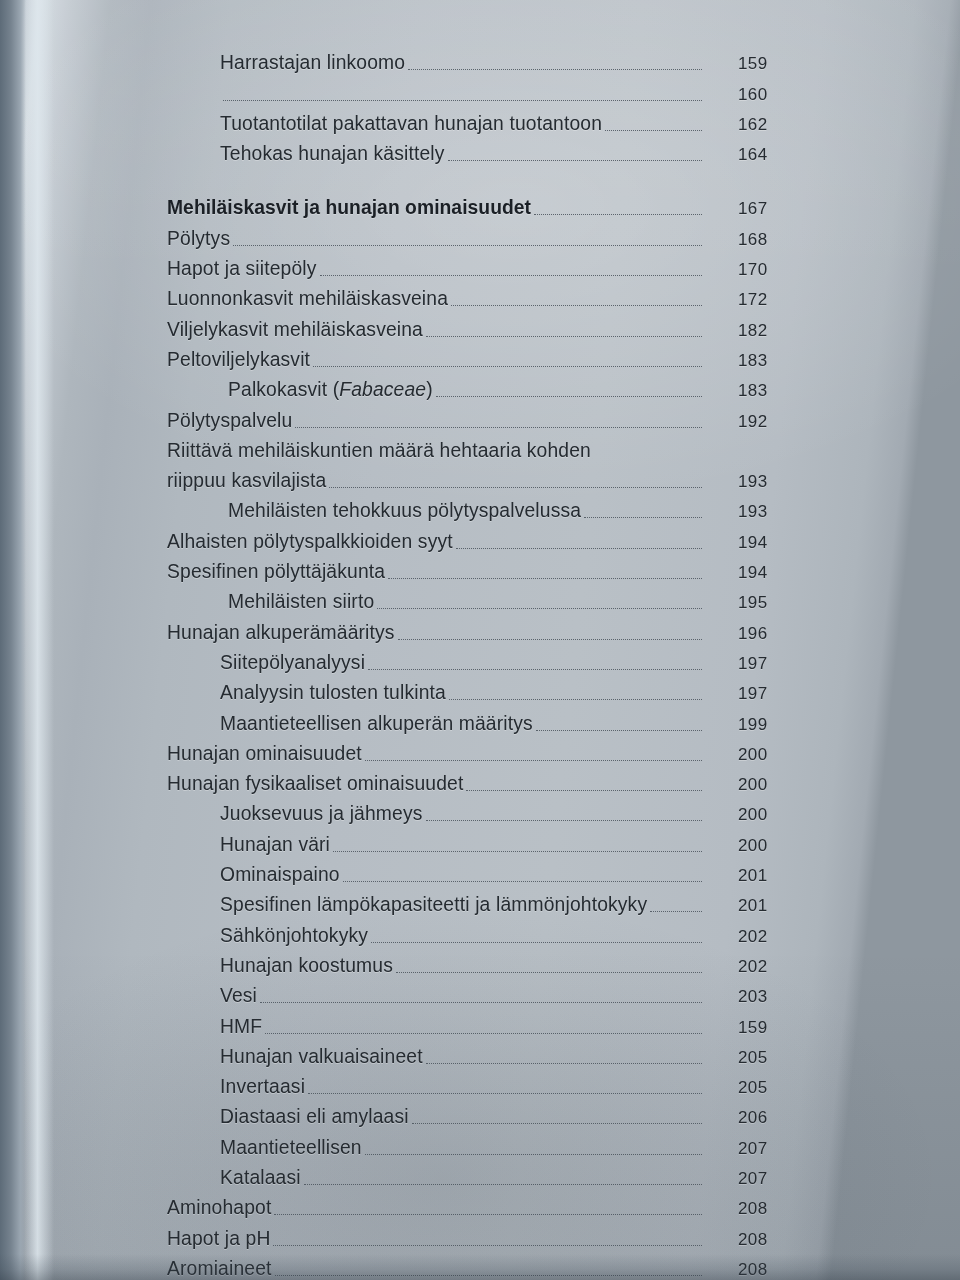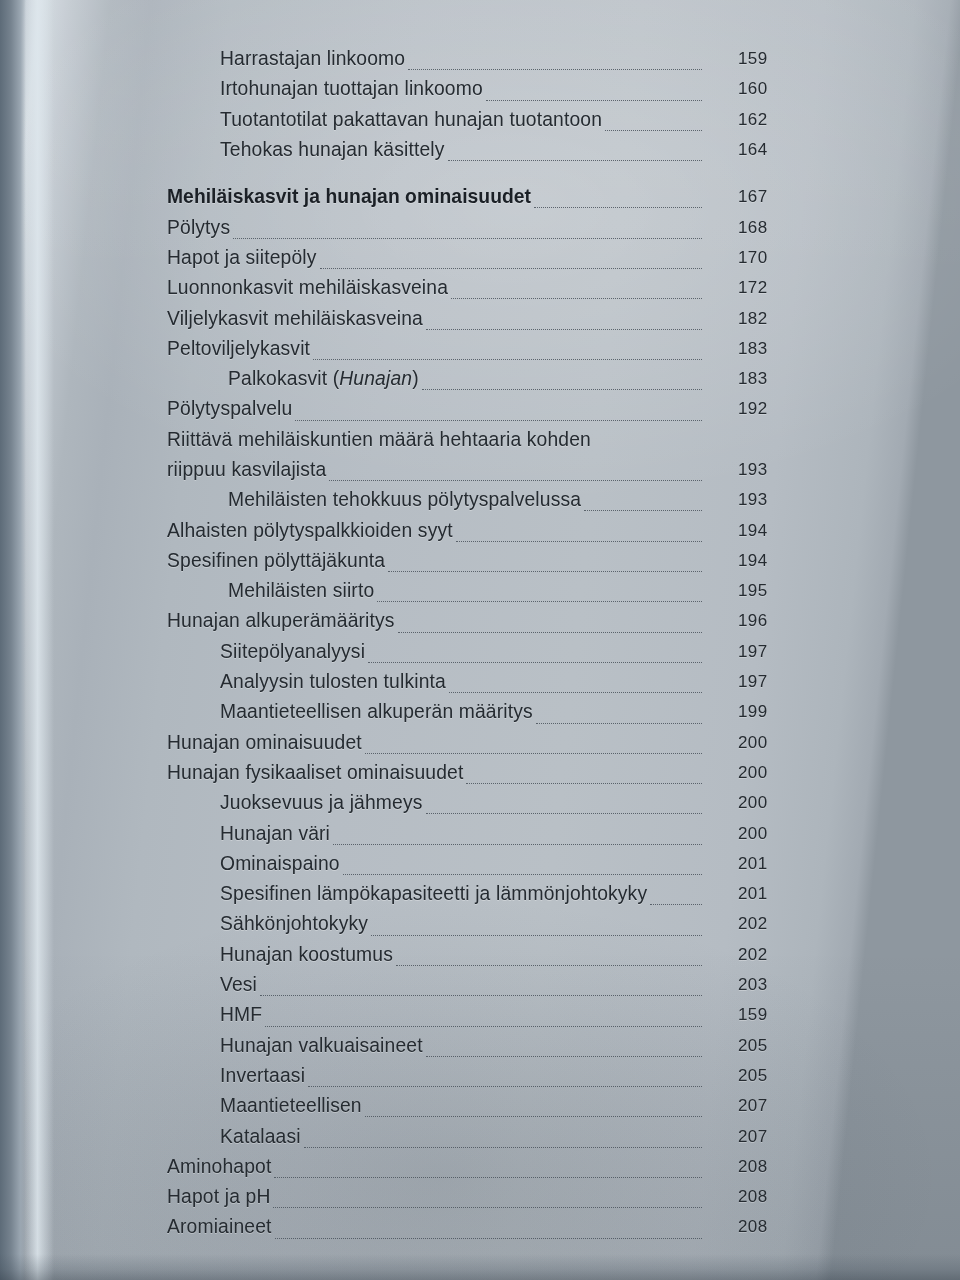--- a/index.html
+++ b/index.html
@@ -72,27 +72,27 @@
   
   .toc {
     position: absolute;
     left: 0; top: 0;
     width: 960px;
     padding-top: 44px;
     box-sizing: border-box;
   }
   .toc-row {
     display: flex;
-    align-items: center;
+    align-items: flex-end;
     height: 30.3px;
     padding-left: 167px;
     padding-right: 160px;
     box-sizing: border-box;
   }
-  .toc-row.gap-before { margin-top: 17px; }
+  .toc-row.gap-before { margin-top: 24px; }
 
   .toc-row.lvl1 { padding-left: 220px; }
   .toc-row.lvl2 { padding-left: 228px; }
 
   .entry-title {
     color: #252b31;
     font-size: 19.3px;
     letter-spacing: 0.15px;
     white-space: nowrap;
     flex: 0 0 auto;
@@ -150,21 +150,20 @@
   <div class="gutter-strip"></div>
   <div class="gutter-highlight"></div>
 
   <div class="toc" id="toc-list">
       <div class="toc-row lvl1">
         <span class="entry-title">Harrastajan linkoomo</span>
         <span class="leader"></span>
         <span class="entry-page">159</span>
       </div>
       <div class="toc-row lvl1">
-        <span class="entry-title">Irtohunajan tuottajan linkoomo</span>
         <span class="leader"></span>
         <span class="entry-page">160</span>
       </div>
       <div class="toc-row lvl1">
         <span class="entry-title">Tuotantotilat pakattavan hunajan tuotantoon</span>
         <span class="leader"></span>
         <span class="entry-page">162</span>
       </div>
       <div class="toc-row lvl1">
         <span class="entry-title">Tehokas hunajan käsittely</span>
@@ -195,21 +194,21 @@
         <span class="entry-title">Viljelykasvit mehiläiskasveina</span>
         <span class="leader"></span>
         <span class="entry-page">182</span>
       </div>
       <div class="toc-row lvl0">
         <span class="entry-title">Peltoviljelykasvit</span>
         <span class="leader"></span>
         <span class="entry-page">183</span>
       </div>
       <div class="toc-row lvl2">
-        <span class="entry-title">Palkokasvit (<em>Hunajan</em>)</span>
+        <span class="entry-title">Palkokasvit (<em>Fabaceae</em>)</span>
         <span class="leader"></span>
         <span class="entry-page">183</span>
       </div>
       <div class="toc-row lvl0">
         <span class="entry-title">Pölytyspalvelu</span>
         <span class="leader"></span>
         <span class="entry-page">192</span>
       </div>
       <div class="toc-row lvl0 wrap-first">
         <span class="entry-title">Riittävä mehiläiskuntien määrä hehtaaria kohden</span>
@@ -315,20 +314,25 @@
         <span class="entry-title">Hunajan valkuaisaineet</span>
         <span class="leader"></span>
         <span class="entry-page">205</span>
       </div>
       <div class="toc-row lvl1">
         <span class="entry-title">Invertaasi</span>
         <span class="leader"></span>
         <span class="entry-page">205</span>
       </div>
       <div class="toc-row lvl1">
+        <span class="entry-title">Diastaasi eli amylaasi</span>
+        <span class="leader"></span>
+        <span class="entry-page">206</span>
+      </div>
+      <div class="toc-row lvl1">
         <span class="entry-title">Maantieteellisen</span>
         <span class="leader"></span>
         <span class="entry-page">207</span>
       </div>
       <div class="toc-row lvl1">
         <span class="entry-title">Katalaasi</span>
         <span class="leader"></span>
         <span class="entry-page">207</span>
       </div>
       <div class="toc-row lvl0">

